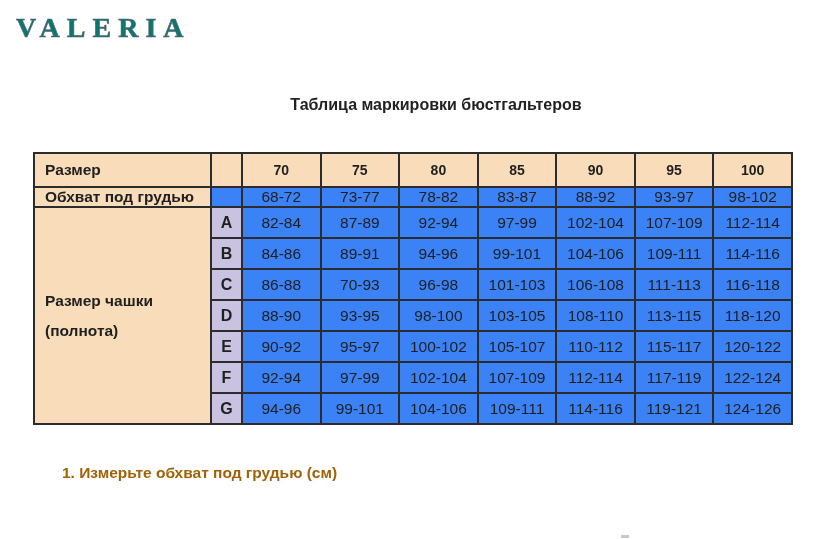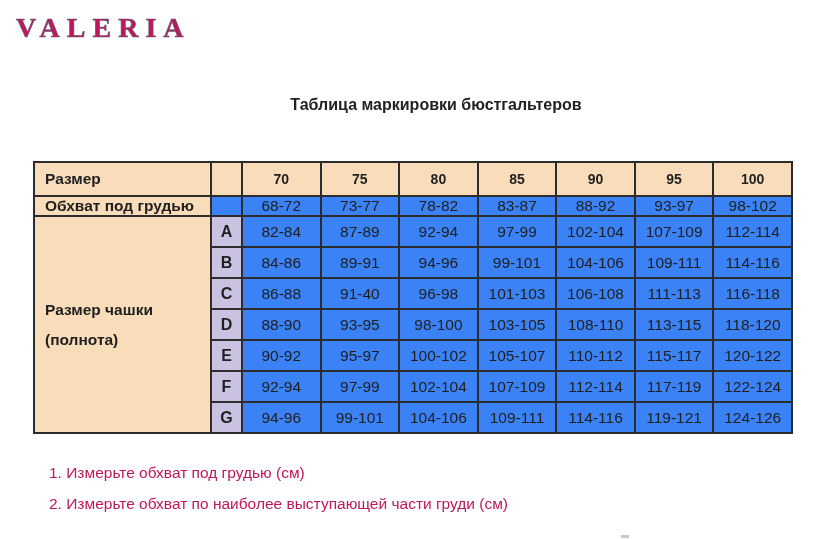--- a/index.html
+++ b/index.html
@@ -11,37 +11,37 @@
     position: relative;
     overflow: hidden;
   }
   .logo {
     position: absolute;
     left: 16px; top: 12px;
     font-family: "Liberation Serif", serif;
     font-size: 28px;
     font-weight: 700;
     letter-spacing: 7px;
-    color: #be185d;
+    color: #0f766e;
     text-align: center;
     -webkit-text-stroke: 0.6px #5a6175;
   }
   .page-title {
     position: absolute;
     left: 0; top: 96px;
     width: 826px;
     text-align: center;
     font-size: 16px;
     font-weight: 700;
     color: #222222;
     padding-left: 46px;
   }
   .size-table {
     position: absolute;
-    left: 33px; top: 161px;
+    left: 33px; top: 152px;
     width: 760px;
     border-collapse: collapse;
     table-layout: fixed;
     font-size: 15.5px;
   }
   .size-table th, .size-table td {
     border: 2px solid var(--border, #2c2c2c);
     text-align: center;
     vertical-align: middle;
     padding: 0;
@@ -56,24 +56,24 @@
     text-align: left !important;
     font-weight: 700;
     padding-left: 10px !important;
   }
   .size-h { font-weight: 700; font-size: 14px; }
   .letter-cell { font-weight: 700; font-size: 16px; }
   .val { font-weight: 400; }
   .cup-label-cell { line-height: 1.9; font-size: 15.5px; }
   .notes {
     position: absolute;
-    left: 49px; top: 464px;
+    left: 62px; top: 464px;
     font-size: 15.5px;
-    font-weight: 400;
-    color: #be185d;
+    font-weight: 700;
+    color: #a16207;
   }
   .notes .note-line { margin-bottom: 13px; }
   .stray-mark {
     position: absolute;
     left: 621px; top: 535px;
     width: 8px; height: 3px;
     background: #9a9a9a;
     opacity: 0.55;
   }
 </style>
@@ -144,21 +144,21 @@
         <td class="white val">89-91</td>
         <td class="white val">94-96</td>
         <td class="white val">99-101</td>
         <td class="white val">104-106</td>
         <td class="white val">109-111</td>
         <td class="white val">114-116</td>
       </tr>
       <tr class="cup-row">
         <td class="lav letter-cell">C</td>
         <td class="white val">86-88</td>
-        <td class="white val">91-40</td>
+        <td class="white val">70-93</td>
         <td class="white val">96-98</td>
         <td class="white val">101-103</td>
         <td class="white val">106-108</td>
         <td class="white val">111-113</td>
         <td class="white val">116-118</td>
       </tr>
       <tr class="cup-row">
         <td class="lav letter-cell">D</td>
         <td class="white val">88-90</td>
         <td class="white val">93-95</td>
@@ -196,16 +196,15 @@
         <td class="white val">109-111</td>
         <td class="white val">114-116</td>
         <td class="white val">119-121</td>
         <td class="white val">124-126</td>
       </tr>
     </tbody>
 </table>
 
 <div class="notes">
   <div class="note-line">1. Измерьте обхват под грудью (см)</div>
-  <div class="note-line">2. Измерьте обхват по наиболее выступающей части груди (см)</div>
 </div>
 
 <div class="stray-mark"></div>
 
 </body></html>

